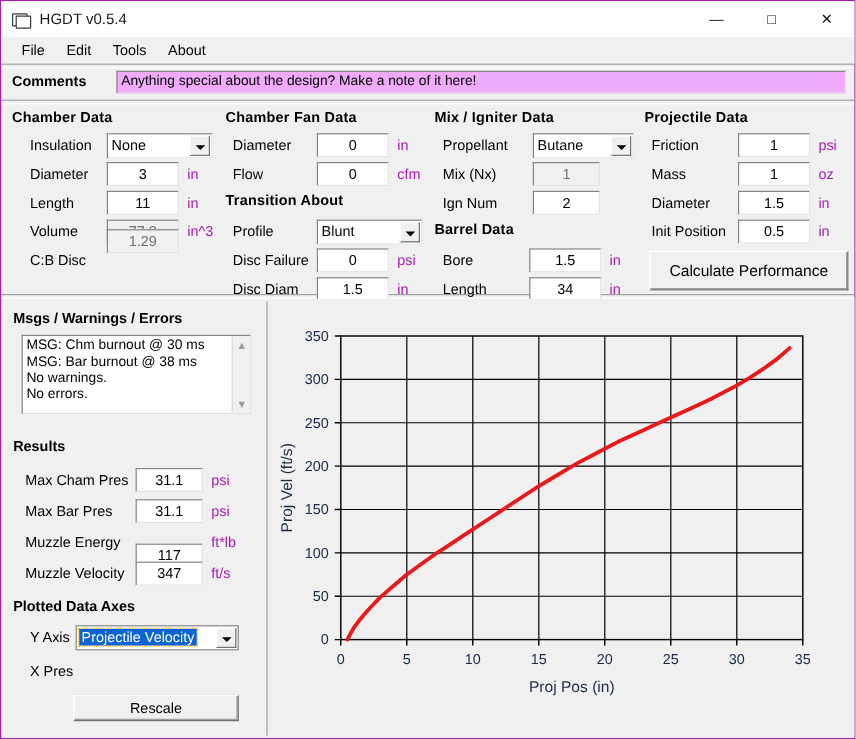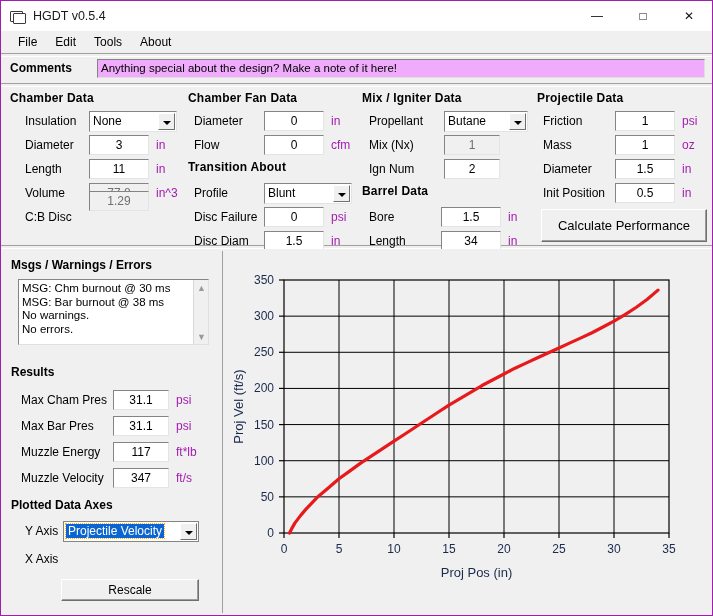--- a/index.html
+++ b/index.html
@@ -256,38 +256,38 @@
 
     <div class="flabel" style="left:20px;top:144px;">Max Cham Pres</div>
     <div class="tbox" style="left:112px;top:141px;width:56px;">31.1</div>
     <div class="funit" style="left:175px;top:144px;">psi</div>
 
     <div class="flabel" style="left:20px;top:170px;">Max Bar Pres</div>
     <div class="tbox" style="left:112px;top:167px;width:56px;">31.1</div>
     <div class="funit" style="left:175px;top:170px;">psi</div>
 
     <div class="flabel" style="left:20px;top:196px;">Muzzle Energy</div>
-    <div class="tbox" style="left:112px;top:193px;width:56px;">117</div>
+    <div class="tbox" style="left:112px;top:204px;width:56px;">117</div>
     <div class="funit" style="left:175px;top:196px;">ft*lb</div>
 
     <div class="flabel" style="left:20px;top:222px;">Muzzle Velocity</div>
     <div class="tbox" style="left:112px;top:219px;width:56px;">347</div>
     <div class="funit" style="left:175px;top:222px;">ft/s</div>
 
     <div class="lbl-bold" style="position:absolute;left:10px;top:249px;">Plotted Data Axes</div>
 
     <div class="flabel" style="left:24px;top:275px;">Y Axis</div>
     <div class="combo focused" style="left:62px;top:272px;width:136px;">
       <div class="ctext">Projectile Velocity</div>
       <div class="carrow">
           <i></i>
         </div>
     </div>
 
-    <div class="flabel" style="left:24px;top:303px;">X Axis</div>
+    <div class="flabel" style="left:24px;top:303px;">X Pres</div>
     <div class="combo" style="left:62px;top:300px;width:136px;margin-top:30px;">
       <div class="ctext">Projectile Position</div>
       <div class="carrow">
           <i></i>
         </div>
     </div>
 
     <div class="btn" style="left:60px;top:330px;width:138px;height:22px;font-size:12px;">Rescale</div>
 
     <div class="chartwrap" style="left:224px;top:0;width:487px;height:364px;">

